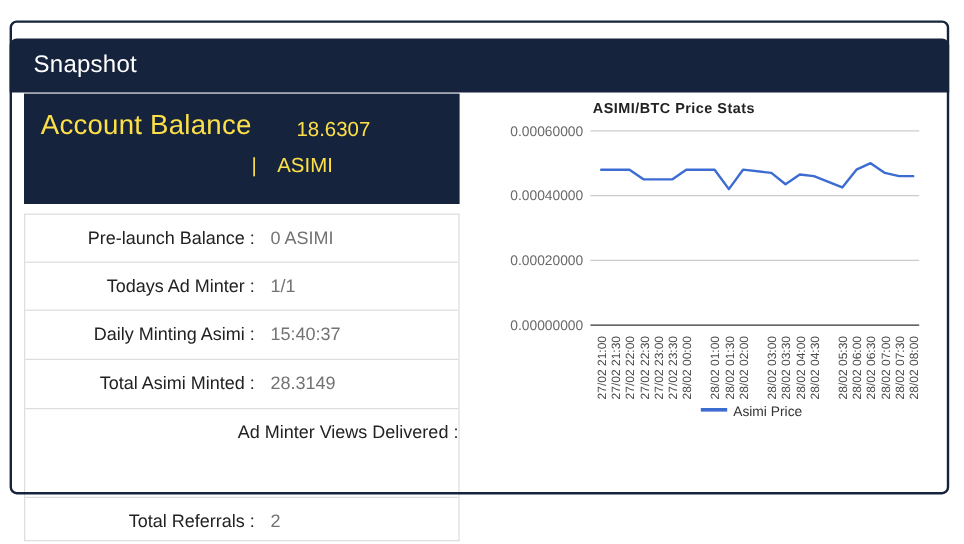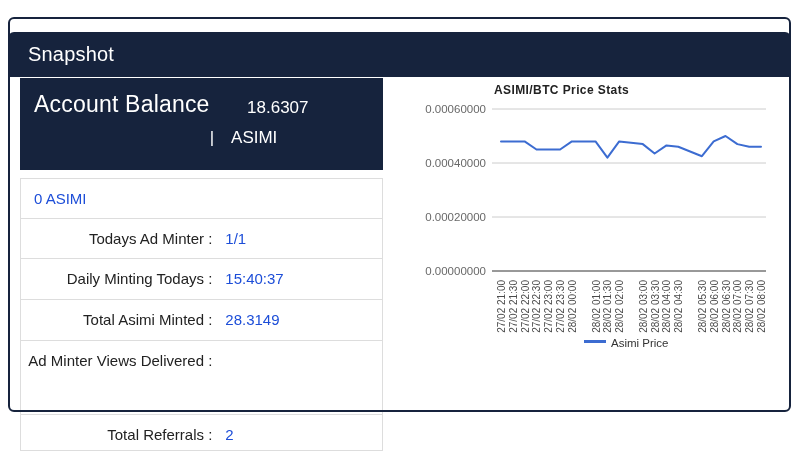--- a/index.html
+++ b/index.html
@@ -10,36 +10,36 @@
   .panel-header{position:absolute;left:8px;top:32px;width:783px;height:45px;
     background:#16233d;border-radius:6px 6px 0 0;box-sizing:border-box;z-index:2;}
   .panel-header .title{color:#ffffff;font-size:20px;line-height:45px;padding-left:20px;
     letter-spacing:.2px;}
   .panel-outline{position:absolute;left:8px;top:17px;width:783px;height:395px;
     box-sizing:border-box;border:2px solid #16233d;border-radius:6px;
     pointer-events:none;z-index:6;background:transparent;}
 
   
   .balance-card{position:absolute;left:20px;top:78px;width:363px;z-index:3;}
-  .balance-header{background:#16233d;color:#ffffff;height:92px;box-sizing:border-box;
+  .balance-header{background:#16233d;color:#fde047;height:92px;box-sizing:border-box;
     padding:13px 0 0 14px;display:flex;}
   .balance-title{font-size:23px;letter-spacing:.2px;flex:0 0 auto;}
   .balance-value-block{width:110px;margin-left:auto;margin-right:70px;margin-top:2px;
     font-size:17px;line-height:30px;}
   .bv-line1{padding-left:33px;text-align:center;}
   .bv-unit{margin-left:17px;}
   .balance-table{margin-top:8px;border:1px solid #ddd;background:#fff;}
   .bt-row{display:flex;box-sizing:border-box;padding-top:9px;min-height:40px;
     border-bottom:1px solid #ddd;font-size:15px;line-height:21px;}
   .bt-row:last-child{border-bottom:none;}
   .bt-row:nth-child(3),.bt-row:nth-child(4){min-height:41px;}
-  .bt-row:nth-child(5){min-height:74px;}
+  .bt-row:nth-child(5){min-height:74px;justify-content:flex-end;}
   .bt-row:nth-child(6){min-height:35px;}
   .bt-label{width:53%;text-align:right;color:#222;}
-  .bt-value{flex:1;padding-left:13px;color:#1d4ed8;}
+  .bt-value{flex:1;padding-left:13px;color:#737373;}
 
   
   .chart-container{position:absolute;left:424px;top:80px;width:368px;height:285px;z-index:3;text-decoration:underline;}
   .chart-container svg{display:block;}
 </style>
 </head>
 <body>
 
 <div class="panel-header">
   <div class="title">Snapshot</div>
@@ -48,28 +48,29 @@
 <div class="balance-card">
   <div class="balance-header">
     <div class="balance-title">Account Balance</div>
     <div class="balance-value-block">
       <div class="bv-line1">18.6307</div>
       <div class="bv-line2"><span>|</span><span class="bv-unit">ASIMI</span></div>
     </div>
   </div>
   <div class="balance-table" id="balance-table">
       <div class="bt-row">
+        <div class="bt-label">Pre-launch Balance :</div>
         <div class="bt-value">0 ASIMI</div>
       </div>
       <div class="bt-row">
         <div class="bt-label">Todays Ad Minter :</div>
         <div class="bt-value">1/1</div>
       </div>
       <div class="bt-row">
-        <div class="bt-label">Daily Minting Todays :</div>
+        <div class="bt-label">Daily Minting Asimi :</div>
         <div class="bt-value">15:40:37</div>
       </div>
       <div class="bt-row">
         <div class="bt-label">Total Asimi Minted :</div>
         <div class="bt-value">28.3149</div>
       </div>
       <div class="bt-row">
         <div class="bt-label">Ad Minter Views Delivered :</div>
       </div>
       <div class="bt-row">

